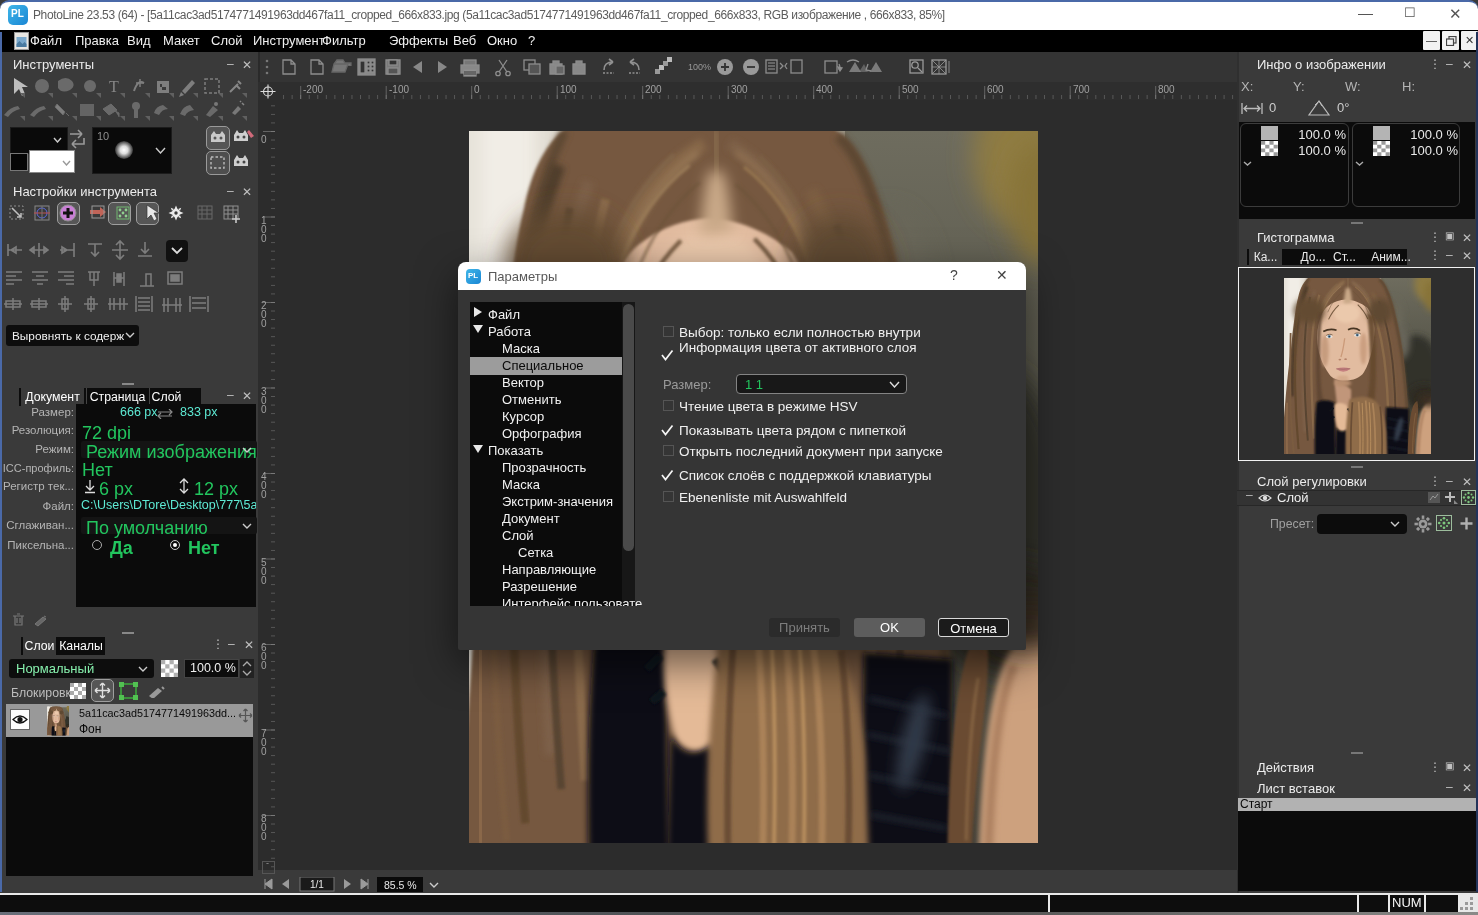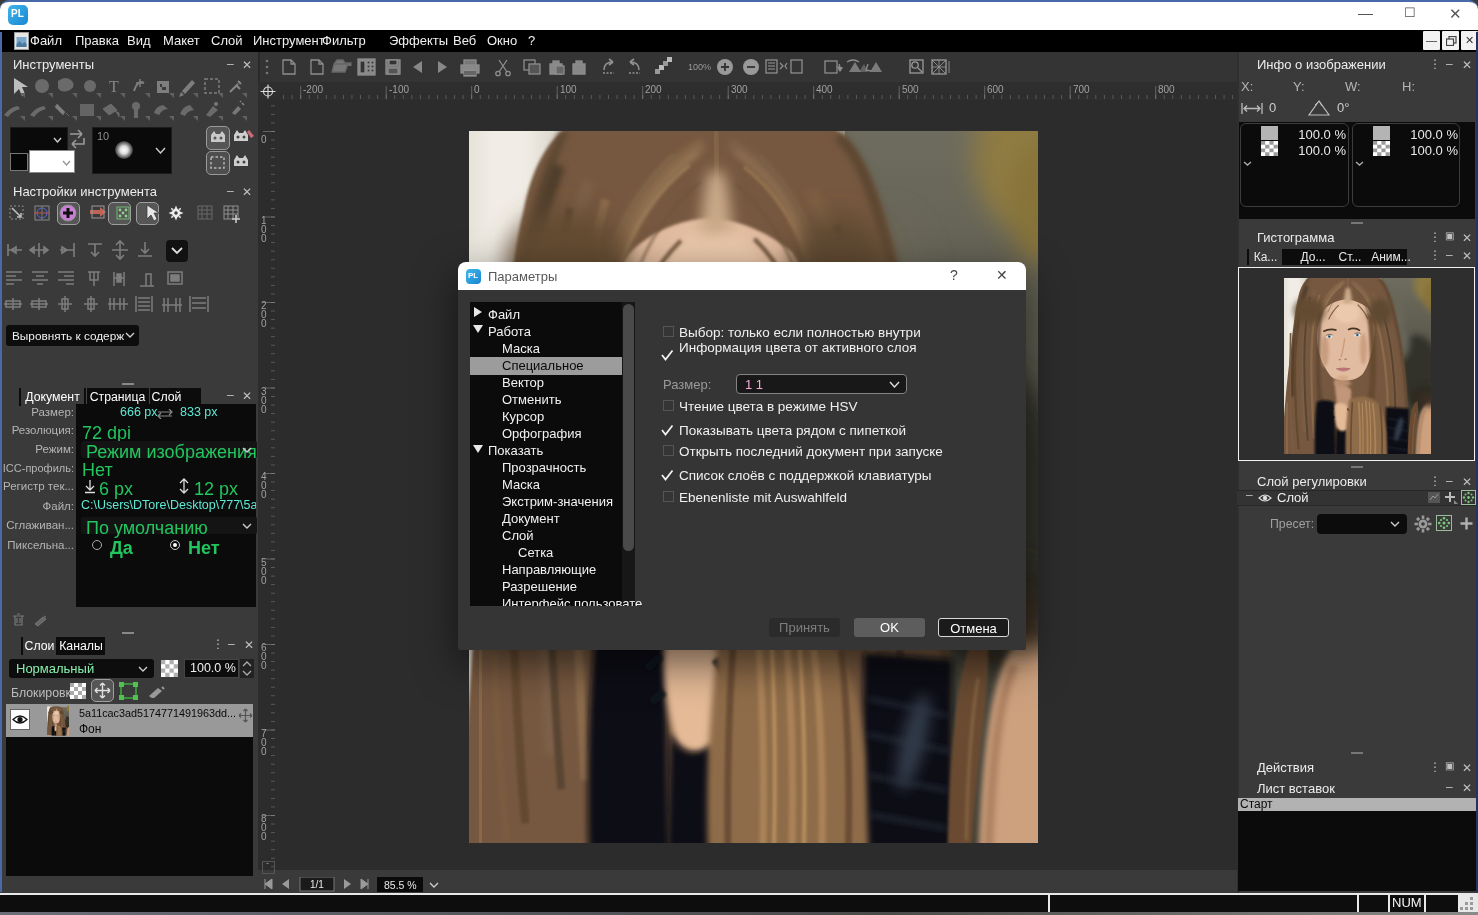--- a/index.html
+++ b/index.html
@@ -33,20 +33,21 @@
 .cktxt{color:#f0f0f0;font-size:13.5px;white-space:nowrap}
 .litem{color:#f2f2f2;font-size:13px;white-space:nowrap}
 .btn{height:19px;border-radius:3px;font-size:13px;text-align:center;line-height:19px;box-sizing:border-box}
 </style></head>
 <body>
 <div id="app">
 
 <div class="a" id="titlebar"></div>
 <div class="a" style="left:8px;top:5px;width:20px;height:20px;border-radius:5px;background:linear-gradient(135deg,#3fb6e8,#1a86d4)"></div>
 <div class="a" style="left:11px;top:8px;color:#fff;font-size:10px;font-weight:bold;letter-spacing:0">PL</div>
+<div class="a" id="title">PhotoLine 23.53 (64) - [5a11cac3ad5174771491963dd467fa11_cropped_666x833.jpg (5a11cac3ad5174771491963dd467fa11_cropped_666x833, RGB изображение , 666x833, 85%]</div>
 <div class="a wbtn" style="left:1358px;top:4px">—</div>
 <div class="a wbtn" style="left:1404px;top:5px;font-size:13px">☐</div>
 <div class="a wbtn" style="left:1449px;top:5px;font-size:15px">✕</div>
 
 <div class="a" id="menubar"></div>
 <svg class="a" style="left:14px;top:32px" width="15" height="18">
       <rect x="0.5" y="0.5" width="14" height="17" fill="#e8e6e2" stroke="#9a9a9a"></rect>
       <rect x="2.5" y="5" width="10" height="10" fill="#7aa8cc"></rect>
       <path d="M2.5,12 l3,-3 3,3 2,-2 2,2 v3 h-10z" fill="#4a7aa0"></path>
     </svg>
@@ -640,21 +641,21 @@
 <div class="a" style="left:1400px;top:127px;width:58px;color:#e8e8e8;font-size:13px;text-align:right">100.0 %</div>
 <div class="a" style="left:1400px;top:143px;width:58px;color:#e8e8e8;font-size:13px;text-align:right">100.0 %</div>
 <div class="a" style="left:1351px;top:222px;width:12px;height:2px;background:#777"></div>
 <div class="a panelhdr" style="left:1257px;top:230px">Гистограмма</div>
 <div class="a pb" style="left:1429px;top:232px">⋮</div>
     <div class="a pb" style="left:1445px;top:231px;font-size:10px">▣</div>
     <div class="a pb" style="left:1462px;top:233px">✕</div>
 <div class="a" style="left:1247px;top:249px;width:160px;height:16px;background:#0c0c0c"></div>
 <div class="a" style="left:1249px;top:249px;width:33px;height:16px;background:#3a3a3a;color:#e8e8e8;font-size:12px;text-align:center;line-height:16px">Ка...</div>
 <div class="a" style="left:1295px;top:249px;width:36px;height:16px;color:#e8e8e8;font-size:12px;text-align:center;line-height:16px">До...</div>
-<div class="a" style="left:1333px;top:249px;width:34px;height:16px;color:#e8e8e8;font-size:12px;text-align:center;line-height:16px">Ст...</div>
+<div class="a" style="left:1333px;top:249px;width:34px;height:16px;color:#e8e8e8;font-size:12px;line-height:16px">Ст...</div>
 <div class="a" style="left:1369px;top:249px;width:44px;height:16px;color:#e8e8e8;font-size:12px;text-align:center;line-height:16px">Аним...</div>
 <div class="a pb" style="left:1429px;top:250px">⋮</div>
     <div class="a pb" style="left:1446px;top:250px">–</div>
     <div class="a pb" style="left:1462px;top:251px">✕</div>
 <div class="a" style="left:1238px;top:267px;width:237px;height:194px;background:#2e2e2e;border:1.5px solid #f2f2f2;box-sizing:border-box"></div>
 <svg class="a" style="left:1284px;top:278px" width="147" height="176" viewBox="0 0 666 833" preserveAspectRatio="none">
       <use href="#portrait"></use>
     </svg>
 <div class="a" style="left:1351px;top:466px;width:12px;height:2px;background:#777"></div>
 <div class="a panelhdr" style="left:1257px;top:474px">Слой регулировки</div>
@@ -772,21 +773,21 @@
 <div class="a litem" style="left:44px;top:317px">Разрешение</div>
 <div class="a litem" style="left:44px;top:334px;height:10px;overflow:hidden">Интерфейс пользовате</div>
 <div class="a chk" style="left:205px;top:64px"></div>
 <div class="a cktxt" style="left:221px;top:63px">Выбор: только если полностью внутри</div>
 <svg class="a" style="left:202px;top:86px" width="14" height="14">
         <path d="M2,7 l3.5,4.5 7,-9" stroke="#f5f5f5" stroke-width="1.7" fill="none"></path>
       </svg>
 <div class="a cktxt" style="left:221px;top:78px">Информация цвета от активного слоя</div>
 <div class="a" style="left:205px;top:115px;color:#9a9a9a;font-size:13px">Размер:</div>
 <div class="a" style="left:278px;top:112px;width:171px;height:20px;background:#181818;border:1px solid #848484;border-radius:4px;box-sizing:border-box"></div>
-<div class="a" style="left:287px;top:115px;color:#f9a8d4;font-size:13px">1 1</div>
+<div class="a" style="left:287px;top:115px;color:#22c55e;font-size:13px">1 1</div>
 <svg class="a" style="left:431px;top:119px" width="11" height="7">
         <path d="M1,1 L5.5,6 L10,1" stroke="#dddddd" fill="none" stroke-width="1.4"></path>
       </svg>
 <div class="a chk" style="left:205px;top:138px"></div>
 <div class="a cktxt" style="left:221px;top:137px">Чтение цвета в режиме HSV</div>
 <svg class="a" style="left:202px;top:161px" width="14" height="14">
         <path d="M2,7 l3.5,4.5 7,-9" stroke="#f5f5f5" stroke-width="1.7" fill="none"></path>
       </svg>
 <div class="a cktxt" style="left:221px;top:161px">Показывать цвета рядом с пипеткой</div>
 <div class="a chk" style="left:205px;top:183px"></div>

